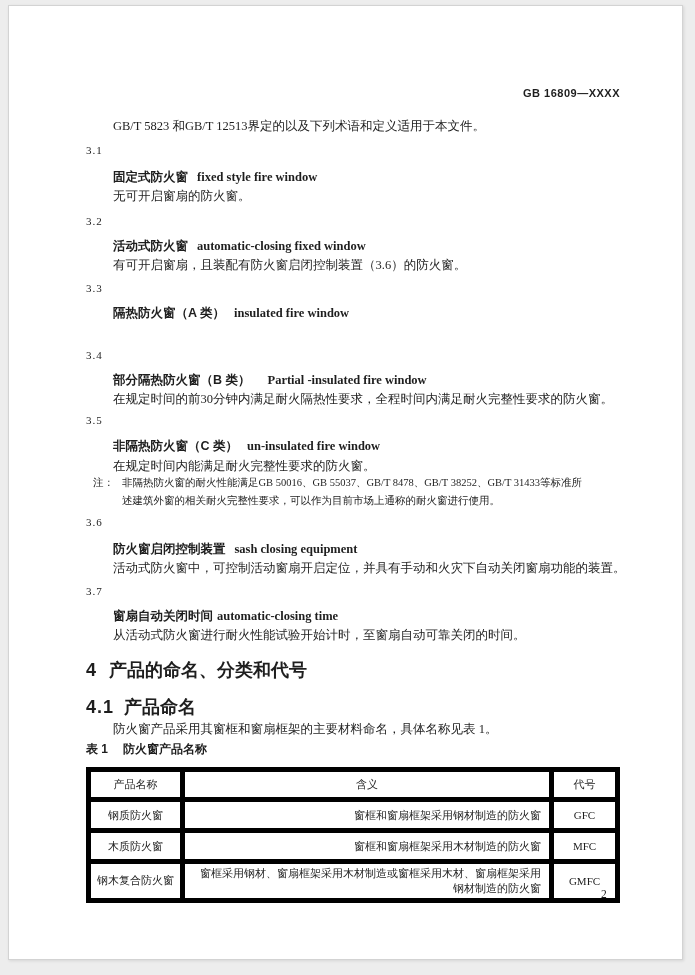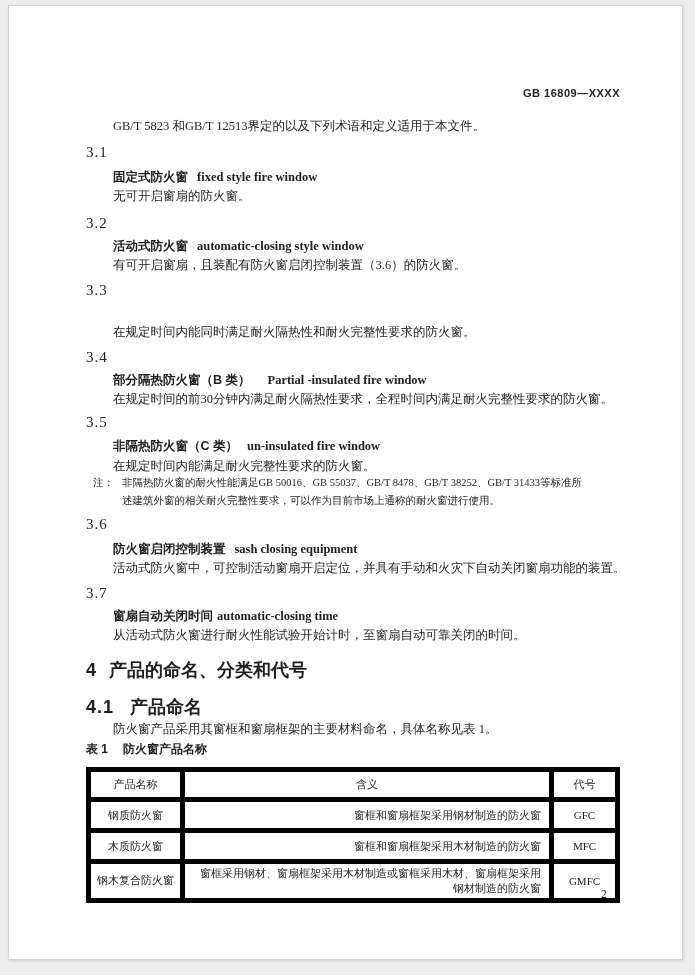--- a/index.html
+++ b/index.html
@@ -31,21 +31,21 @@
     font-family: "Liberation Sans", "DejaVu Sans", sans-serif;
     font-weight: bold;
     font-size: 11px;
     letter-spacing: 0.5px;
   }
 
   .body-text { font-size: 12.5px; }
   .indented  { left: 104px; }
   .num-col   { left: 77px; }
 
-  .term-num { font-size: 15px; letter-spacing: 1px; }
+  .term-num { font-size: 11px; letter-spacing: 1px; }
   .term-title { font-size: 12.5px; font-weight: bold; }
   .term-title .zh {
     font-family: "Liberation Sans", "DejaVu Sans", sans-serif;
     font-size: 12.5px;
   }
   .term-title .en {
     font-family: "Liberation Serif", "DejaVu Serif", serif;
     margin-left: 9px;
   }
 
@@ -119,26 +119,28 @@
   <div class="abs body-text indented" style="top:112px">GB/T 5823 和GB/T 12513界定的以及下列术语和定义适用于本文件。</div>
 
   <div class="abs term-num num-col" style="top:138px">3.1</div>
   <div class="abs term-title indented" style="top:163px">
     <span class="zh">固定式防火窗</span><span class="en">fixed style fire window</span>
   </div>
   <div class="abs body-text indented" style="top:182px">无可开启窗扇的防火窗。</div>
 
   <div class="abs term-num num-col" style="top:209px">3.2</div>
   <div class="abs term-title indented" style="top:232px">
-    <span class="zh">活动式防火窗</span><span class="en">automatic-closing style window</span>
+    <span class="zh">活动式防火窗</span><span class="en">automatic-closing fixed window</span>
   </div>
   <div class="abs body-text indented" style="top:251px">有可开启窗扇，且装配有防火窗启闭控制装置（3.6）的防火窗。</div>
 
   <div class="abs term-num num-col" style="top:276px">3.3</div>
-  <div class="abs body-text indented" style="top:318px">在规定时间内能同时满足耐火隔热性和耐火完整性要求的防火窗。</div>
+  <div class="abs term-title indented" style="top:299px">
+    <span class="zh">隔热防火窗（A 类）</span><span class="en">insulated fire window</span>
+  </div>
 
   <div class="abs term-num num-col" style="top:343px">3.4</div>
   <div class="abs term-title indented" style="top:366px">
     <span class="zh">部分隔热防火窗（B 类）</span><span class="en" style="margin-left:17px">Partial -insulated fire window</span>
   </div>
   <div class="abs body-text indented" style="top:385px">在规定时间的前30分钟内满足耐火隔热性要求，全程时间内满足耐火完整性要求的防火窗。</div>
 
   <div class="abs term-num num-col" style="top:408px">3.5</div>
   <div class="abs term-title indented" style="top:432px">
     <span class="zh">非隔热防火窗（C 类）</span><span class="en">un-insulated fire window</span>
@@ -160,21 +162,21 @@
   <div class="abs term-title indented" style="top:602px">
     <span class="zh">窗扇自动关闭时间</span><span class="en" style="margin-left:4px">automatic-closing time</span>
   </div>
   <div class="abs body-text indented" style="top:621px">从活动式防火窗进行耐火性能试验开始计时，至窗扇自动可靠关闭的时间。</div>
 
   <div class="abs sec-head" style="top:652px">
     <span class="sec-num">4</span><span class="sec-title">产品的命名、分类和代号</span>
   </div>
 
   <div class="abs sec-head" style="top:689px">
-    <span class="sec-num">4.1</span><span class="sec-title" style="margin-left:16px">产品命名</span>
+    <span class="sec-num">4.1</span><span class="sec-title" style="margin-left:10px">产品命名</span>
   </div>
 
   <div class="abs body-text indented" style="top:715px">防火窗产品采用其窗框和窗扇框架的主要材料命名，具体名称见表 1。</div>
 
   <div class="abs table-caption" style="top:735px">
     <span>表 1</span><span class="cap-title">防火窗产品名称</span>
   </div>
 
   <table class="t1">
     <colgroup>

